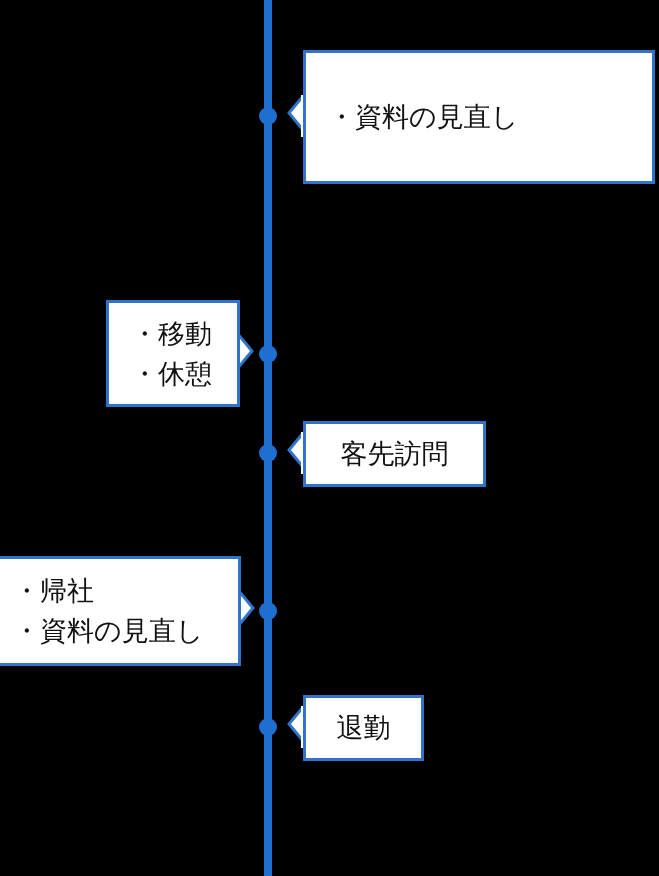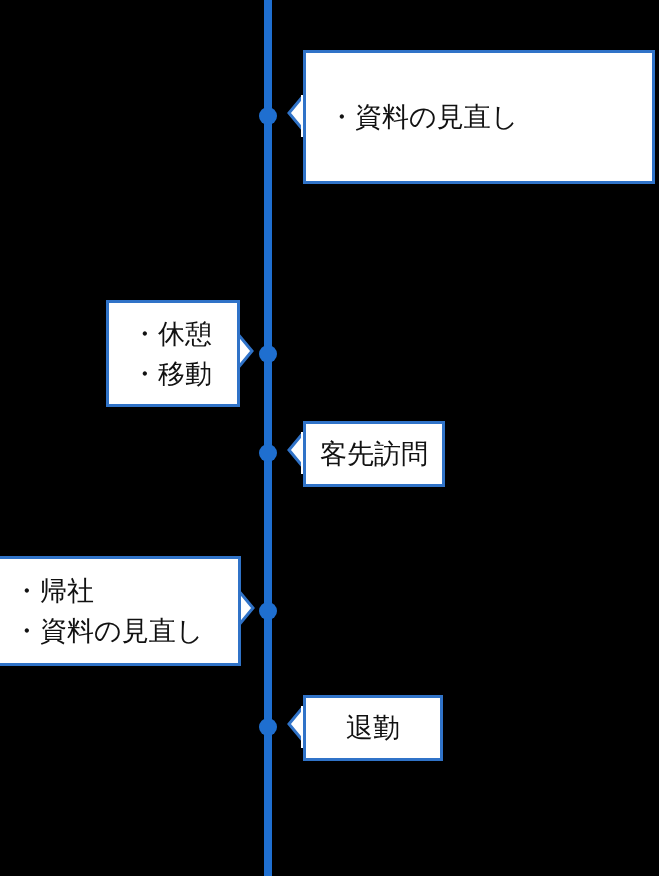--- a/index.html
+++ b/index.html
@@ -97,23 +97,23 @@
   #dot-5 { top: 727px; }
 
   #time-1 { top: 116px; right: 395px; }
   #time-2 { top: 354px; right: 395px; }
   #time-3 { top: 453px; right: 395px; }
   #time-4 { top: 611px; right: 395px; }
   #time-5 { top: 727px; right: 395px; }
 
   #callout-1 { left: 303px; top: 50px;  width: 352px; height: 134px; }
   #callout-2 { left: 106px; top: 300px; width: 134px; height: 107px; }
-  #callout-3 { left: 303px; top: 421px; width: 142px; height: 66px; }
+  #callout-3 { left: 303px; top: 421px; width: 183px; height: 66px; }
   #callout-4 { left: -12px; top: 556px; width: 253px; height: 110px; }
-  #callout-5 { left: 303px; top: 695px; width: 140px; height: 66px; }
+  #callout-5 { left: 303px; top: 695px; width: 121px; height: 66px; }
 
   #notch-1 { left: 286px; top: 116px; }
   #notch-2 { left: 237px; top: 354px; }
   #notch-3 { left: 286px; top: 453px; }
   #notch-4 { left: 238px; top: 611px; }
   #notch-5 { left: 286px; top: 727px; }
 </style>
 </head>
 <body>
 
@@ -137,22 +137,22 @@
   <div class="timeline-dot" id="dot-2"></div>
   <div class="time-label" id="time-2"></div>
   <div class="notch" id="notch-2">
     <svg width="18" height="42" viewBox="0 0 18 42">
       <path d="M0 0 L15 18 L0 36" fill="#ffffff"></path>
       <path d="M0 0 L15 18 L0 36" fill="none" stroke="#3073c8" stroke-width="3"></path>
       <rect x="0" y="0" width="3" height="42" fill="#ffffff"></rect>
     </svg>
   </div>
   <div class="callout" id="callout-2">
+    <div class="line">・移動</div>
     <div class="line">・休憩</div>
-    <div class="line">・移動</div>
   </div>
 
   <div class="timeline-dot" id="dot-3"></div>
   <div class="time-label" id="time-3"></div>
   <div class="notch" id="notch-3">
     <svg width="18" height="42" viewBox="0 0 18 42">
       <path d="M18 0 L3 18 L18 36" fill="#ffffff"></path>
       <path d="M18 0 L3 18 L18 36" fill="none" stroke="#3073c8" stroke-width="3"></path>
       <rect x="15" y="0" width="3" height="42" fill="#ffffff"></rect>
     </svg>

